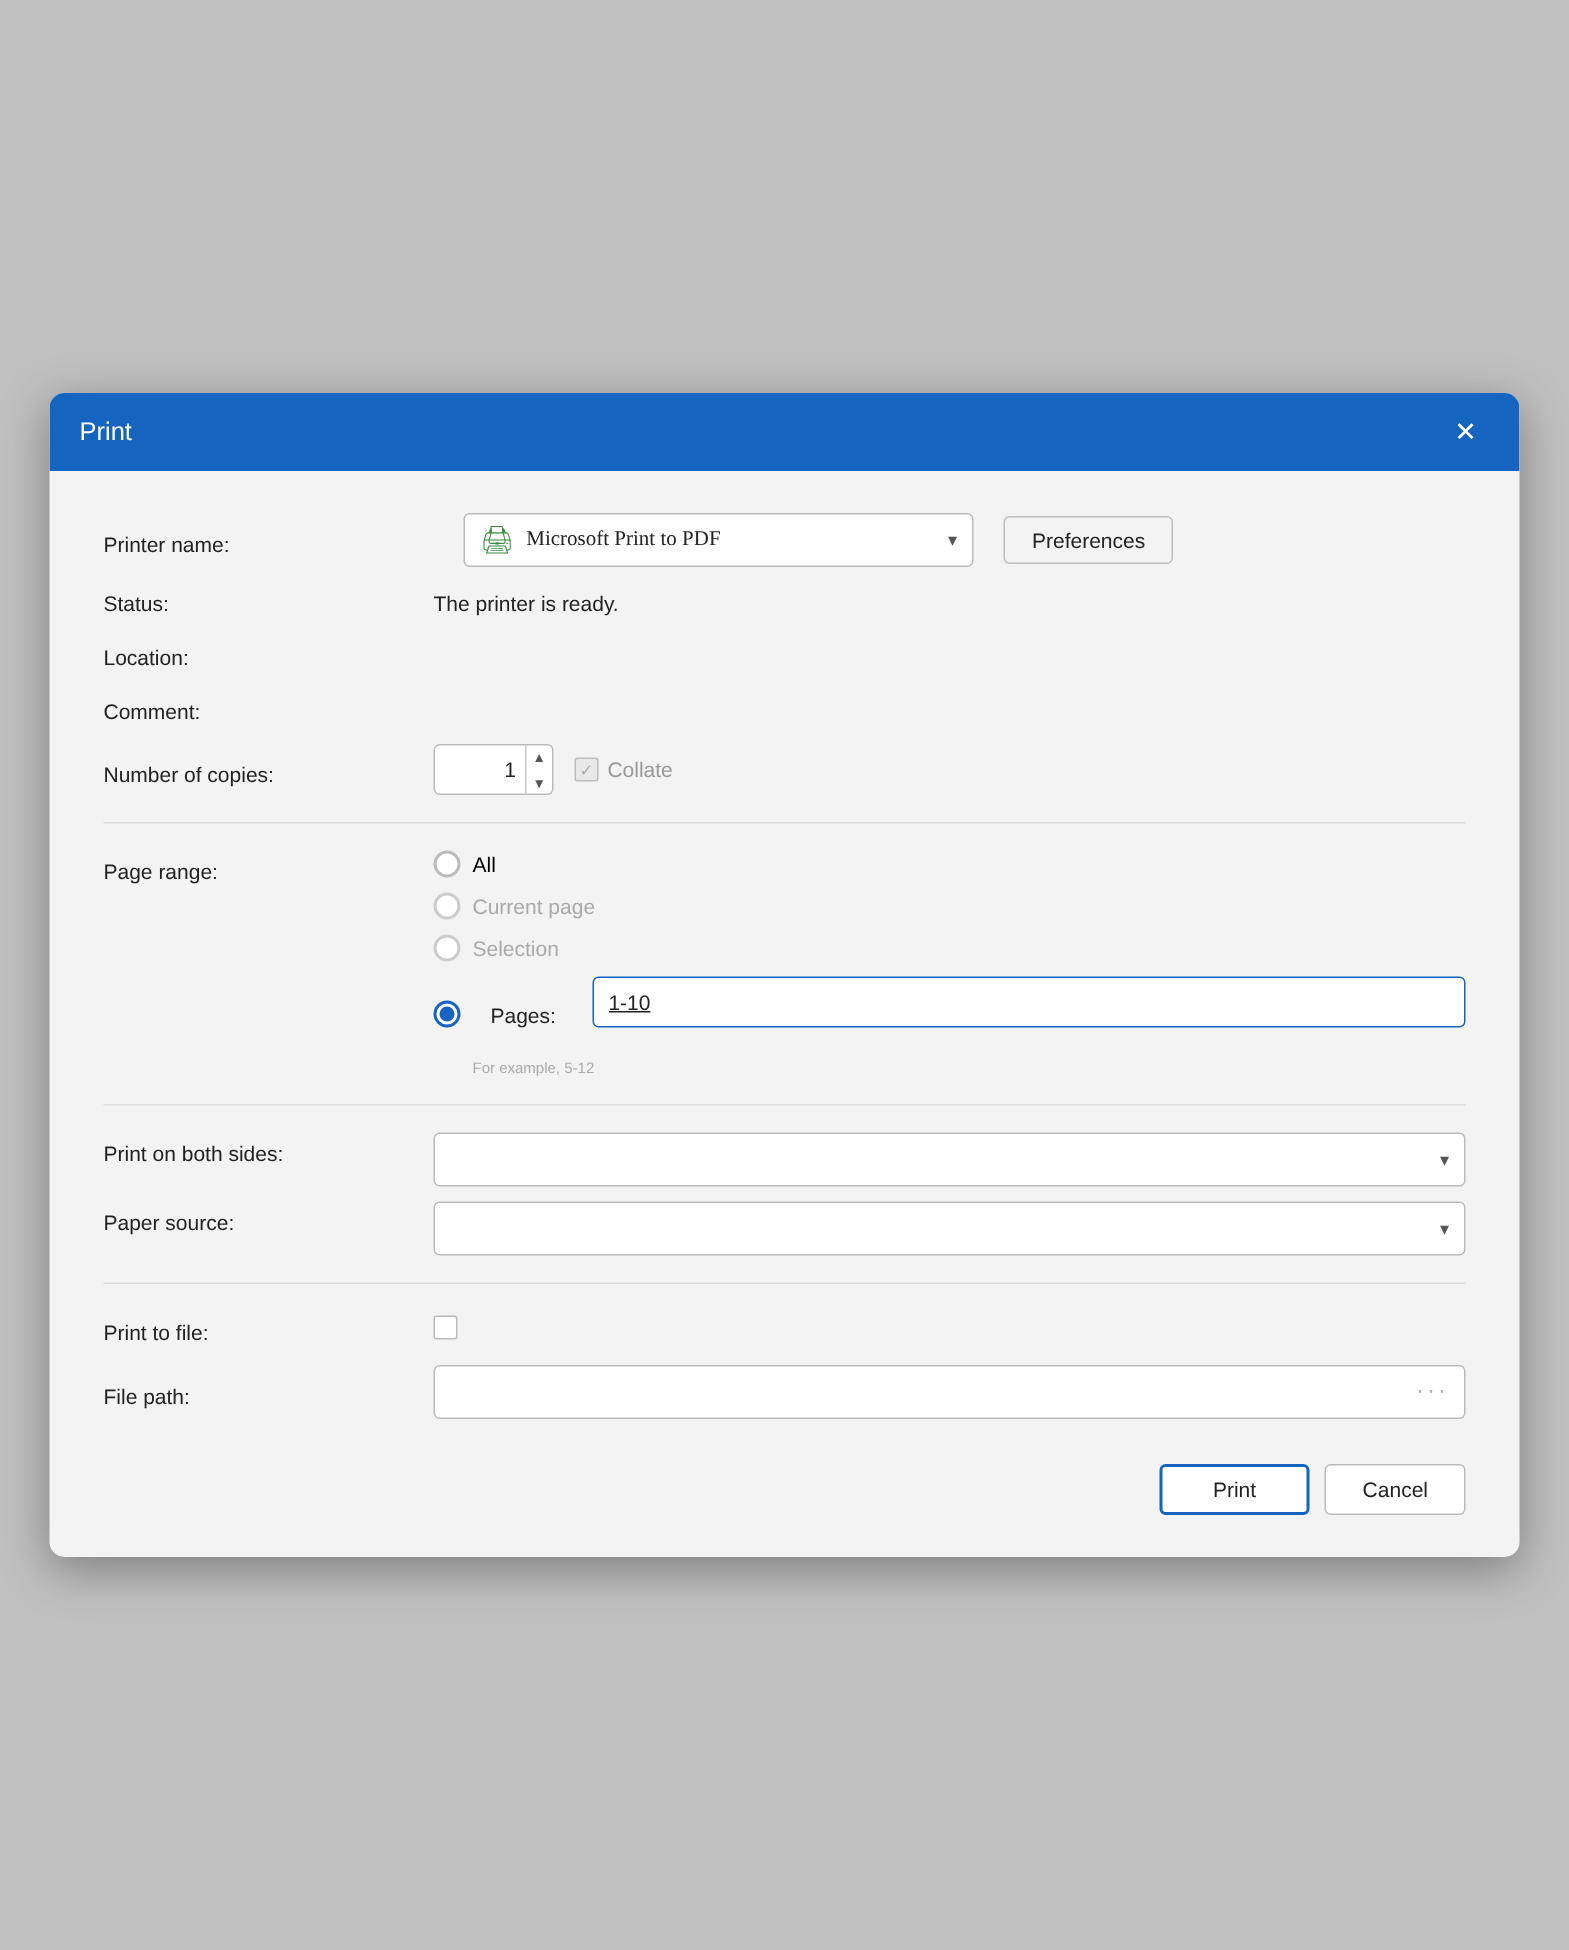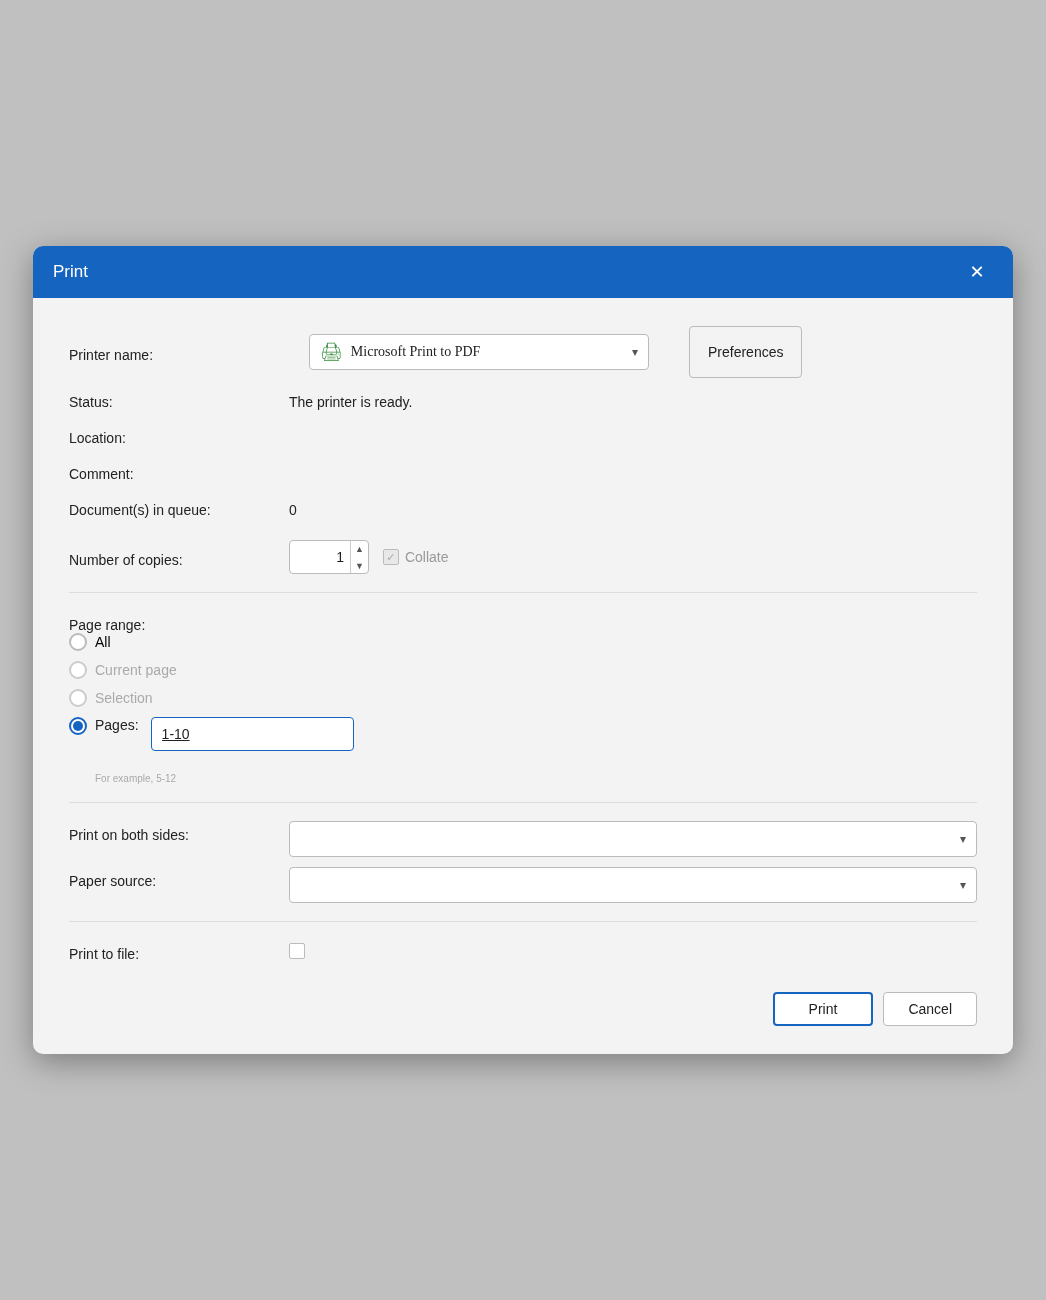--- a/index.html
+++ b/index.html
@@ -93,28 +93,28 @@
     }
     .printer-select .printer-name {
       flex: 1;
       font-family: Liberation Serif, serif;
     }
     .printer-select .dropdown-arrow {
       color: #555;
       font-size: 12px;
     }
     .prefs-btn {
-      margin-left: 20px;
+      margin-left: 0;
       border: 1px solid #bbb;
       background: #f3f3f3;
       border-radius: 4px;
       padding: 5px 18px;
       font-size: 14px;
       cursor: pointer;
-      height: 52px;
+      height: 32px;
       color: #222;
     }
     
     .section-gap { margin-bottom: 22px; }
     
     .copies-input-wrap {
       display: flex;
       align-items: center;
       gap: 14px;
     }
@@ -173,21 +173,20 @@
       justify-content: center;
       border-radius: 2px;
       color: #aaa;
       font-size: 11px;
     }
     
     .page-range-row {
       display: flex;
       align-items: flex-start;
       margin-bottom: 14px;
-      flex-direction: column;
     }
     .page-range-label {
       width: 220px;
       min-width: 220px;
       font-size: 14px;
       color: #222;
       padding-top: 6px;
     }
     .page-range-options {
       display: flex;
@@ -223,22 +222,22 @@
       height: 10px;
       border-radius: 50%;
       background: #1565c0;
     }
     .radio-btn.disabled-radio {
       border-color: #ccc;
       background: white;
     }
     .pages-row {
       display: flex;
-      align-items: flex-start;
-      gap: 8px;
+      align-items: flex-end;
+      gap: 20px;
     }
     .pages-input {
       flex: 1;
       border: 1px solid #1565c0;
       border-radius: 4px;
       height: 34px;
       padding: 0 10px;
       font-size: 14px;
       background: white;
       color: #222;
@@ -370,24 +369,20 @@
     <div class="form-row">
       <span class="form-label">Location:</span>
       <span class="form-value"></span>
     </div>
 
     <div class="form-row">
       <span class="form-label">Comment:</span>
       <span class="form-value"></span>
     </div>
 
-    <div class="form-row section-gap">
-      <span class="form-label">Document(s) in queue:</span>
-      <span class="form-value">0</span>
-    </div>
 
     <div class="form-row">
       <span class="form-label">Number of copies:</span>
       <div class="copies-input-wrap">
         <div class="copies-spin">
           <input class="copies-num" type="text" value="1" style="">
           <div class="spin-btns">
             <button class="spin-btn">▲</button>
             <button class="spin-btn">▼</button>
           </div>
@@ -453,20 +448,26 @@
 
     <div class="divider"></div>
 
     <div class="form-row">
       <span class="form-label">Print to file:</span>
       <div class="checkbox-wrap">
         <div class="checkbox"></div>
       </div>
     </div>
 
+    <div class="form-row">
+      <span class="form-label">File path:</span>
+      <div class="file-path-input">
+        <span class="file-path-dots">···</span>
+      </div>
+    </div>
 
     <div class="dialog-footer">
       <button class="btn-print">Print</button>
       <button class="btn-cancel">Cancel</button>
     </div>
 
   </div>
 </div>
 
 </body></html>

